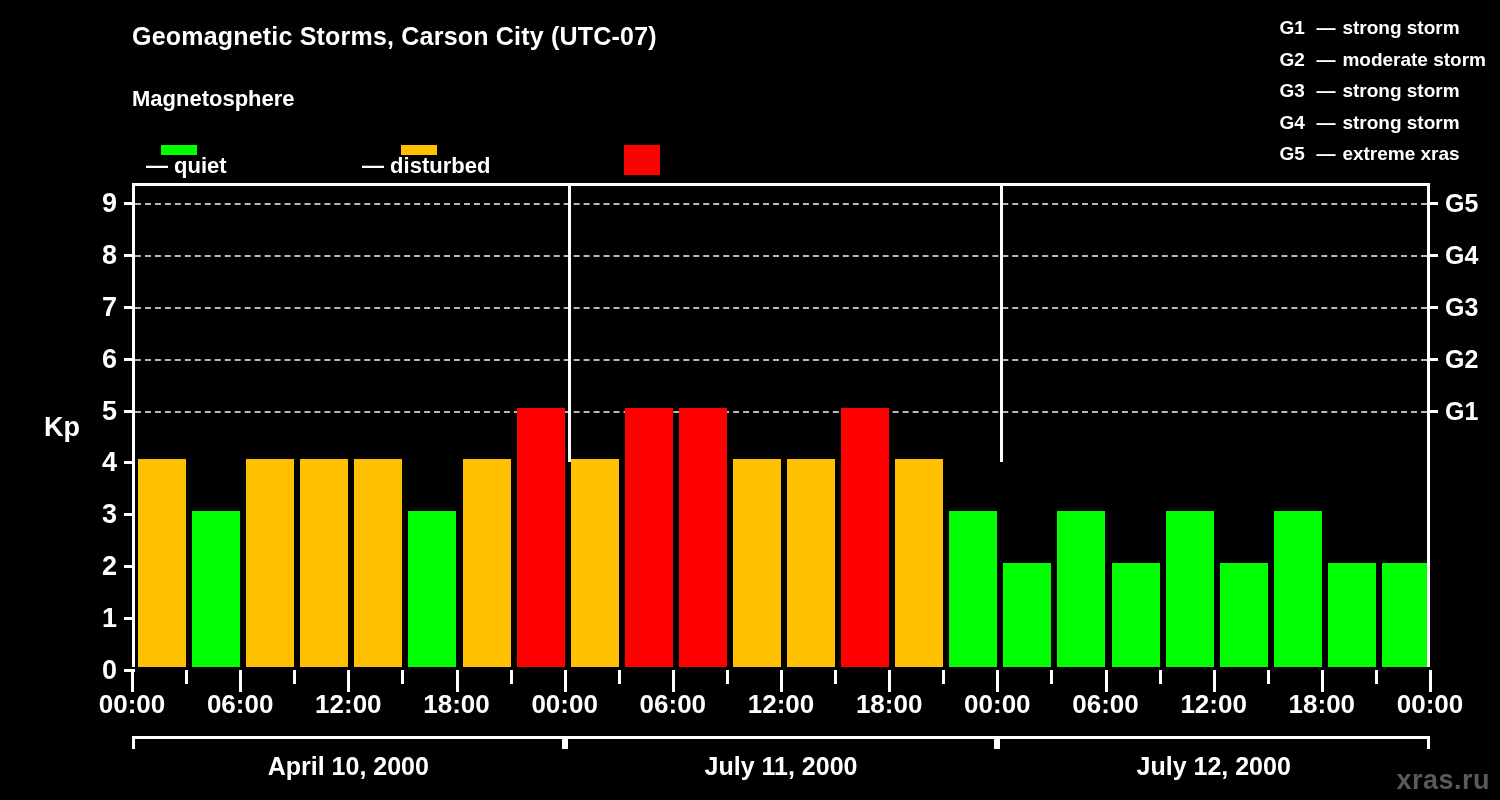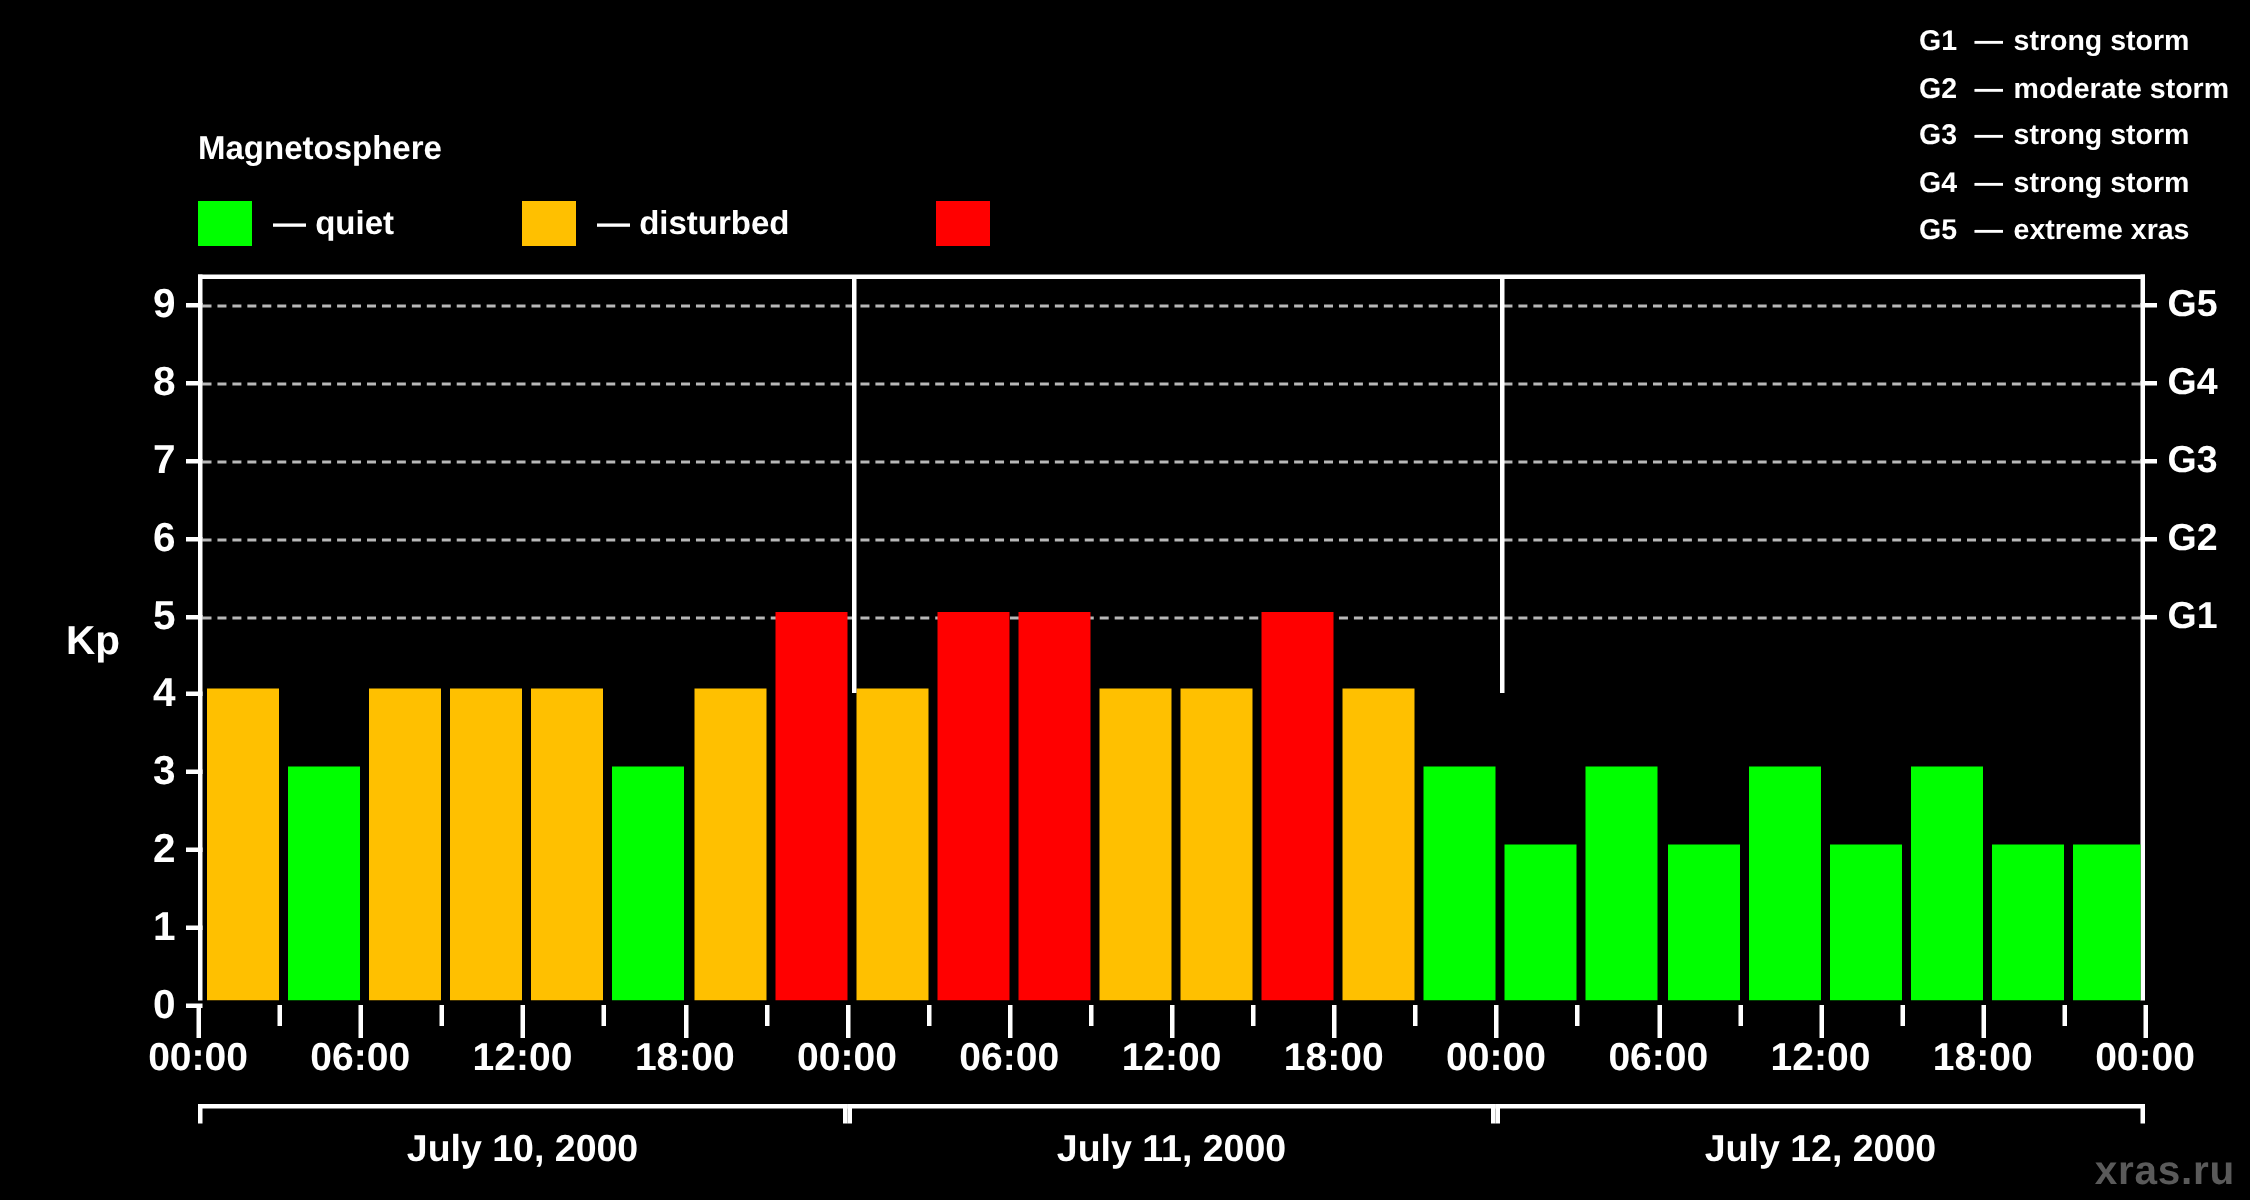--- a/index.html
+++ b/index.html
@@ -15,21 +15,21 @@
     position:absolute;left:132px;top:22px;
     font-size:25px;font-weight:bold;letter-spacing:.2px;white-space:nowrap;
   }
   .ms-title{
     position:absolute;left:132px;top:86px;
     font-size:22px;font-weight:bold;white-space:nowrap;
   }
 
   
   .ms-legend{position:absolute;left:132px;top:133px;height:32px;}
-  .ms-item{position:absolute;top:0;display:flex;align-items:center;height:32px;white-space:nowrap;}
+  .ms-item{position:absolute;top:12px;display:flex;align-items:center;height:32px;white-space:nowrap;flex-direction:column;}
   .ms-swatch{width:36px;height:30px;display:inline-block;}
   .ms-label{font-size:22px;font-weight:bold;line-height:1;}
 
   
   .g-legend{position:absolute;right:14px;top:12px;text-align:left;}
   .g-row{
     font-size:19px;font-weight:bold;line-height:31.5px;white-space:nowrap;
     display:flex;align-items:baseline;
   }
   .g-code{display:inline-block;min-width:30px;}
@@ -83,20 +83,21 @@
   .watermark{
     position:absolute;right:10px;bottom:4px;
     font-size:27px;font-weight:bold;color:#5a5a5a;letter-spacing:.5px;
   }
 </style>
 </head>
 <body>
 
 <div id="root">
 
+  <div class="title">Geomagnetic Storms, Carson City (UTC-07)</div>
   <div class="ms-title">Magnetosphere</div>
 
   <div class="ms-legend" id="ms-legend">
       <div class="ms-item" style="left: 0px;">
         <span class="ms-swatch" style="background: rgb(0, 255, 0);"></span>
         <span class="ms-label" style="margin-left: 14px;">— quiet</span>
       </div>
       <div class="ms-item" style="left: 216px;">
         <span class="ms-swatch" style="background: rgb(255, 192, 0);"></span>
         <span class="ms-label" style="margin-left: 14px; text-align: center;">— disturbed</span>
@@ -251,19 +252,19 @@
       <div class="xlabel" style="left: 1213.67px;">12:00</div>
       <div class="xlabel" style="left: 1321.83px;">18:00</div>
       <div class="xlabel" style="left: 1430px;">00:00</div>
     </div>
   <div id="brackets">
       <div class="bracket" style="left: 132px; width: 432.667px;"></div>
       <div class="bracket" style="left: 564.667px; width: 432.667px;"></div>
       <div class="bracket" style="left: 997.333px; width: 432.667px;"></div>
     </div>
   <div id="daylabels">
-      <div class="daylabel" style="left: 348.333px;">July 10, 2000</div>
+      <div class="daylabel" style="left: 348.333px;">April 10, 2000</div>
       <div class="daylabel" style="left: 781px;">July 11, 2000</div>
       <div class="daylabel" style="left: 1213.67px;">July 12, 2000</div>
     </div>
 
   <div class="watermark">xras.ru</div>
 </div>
 
 </body></html>

